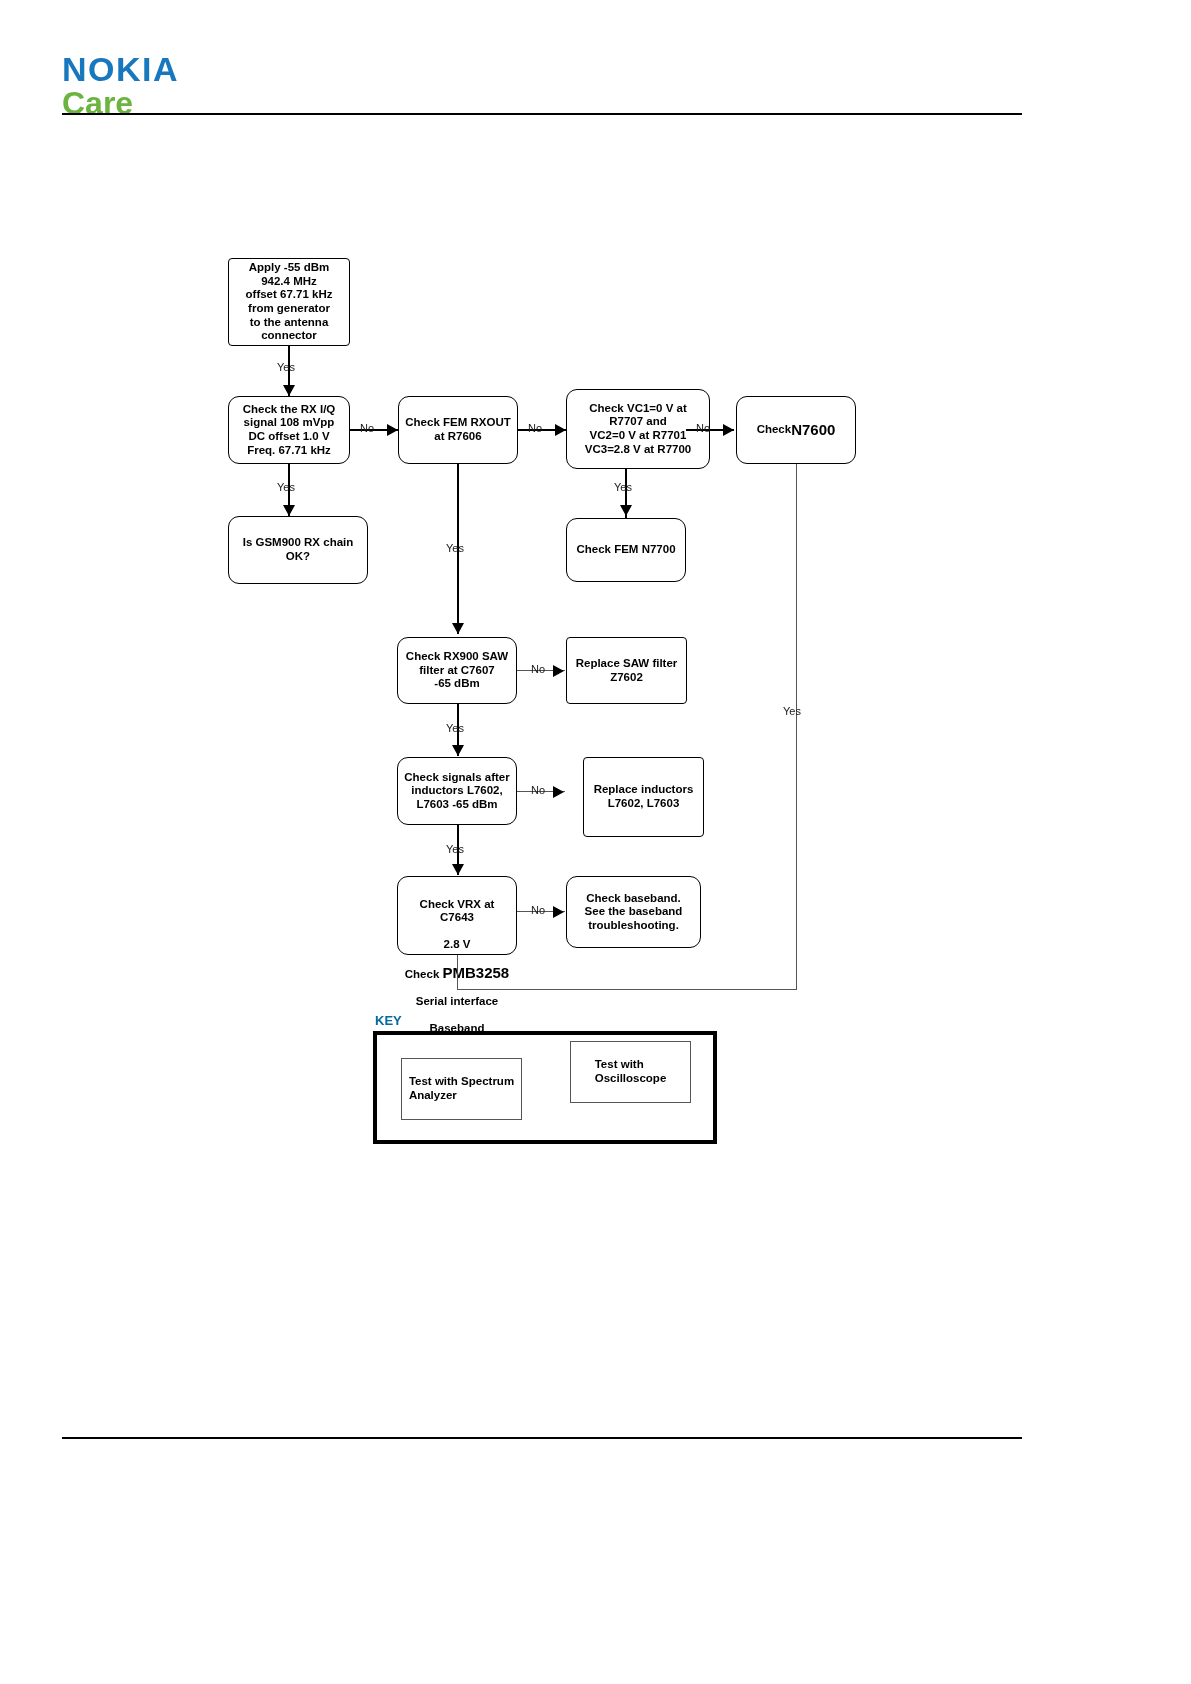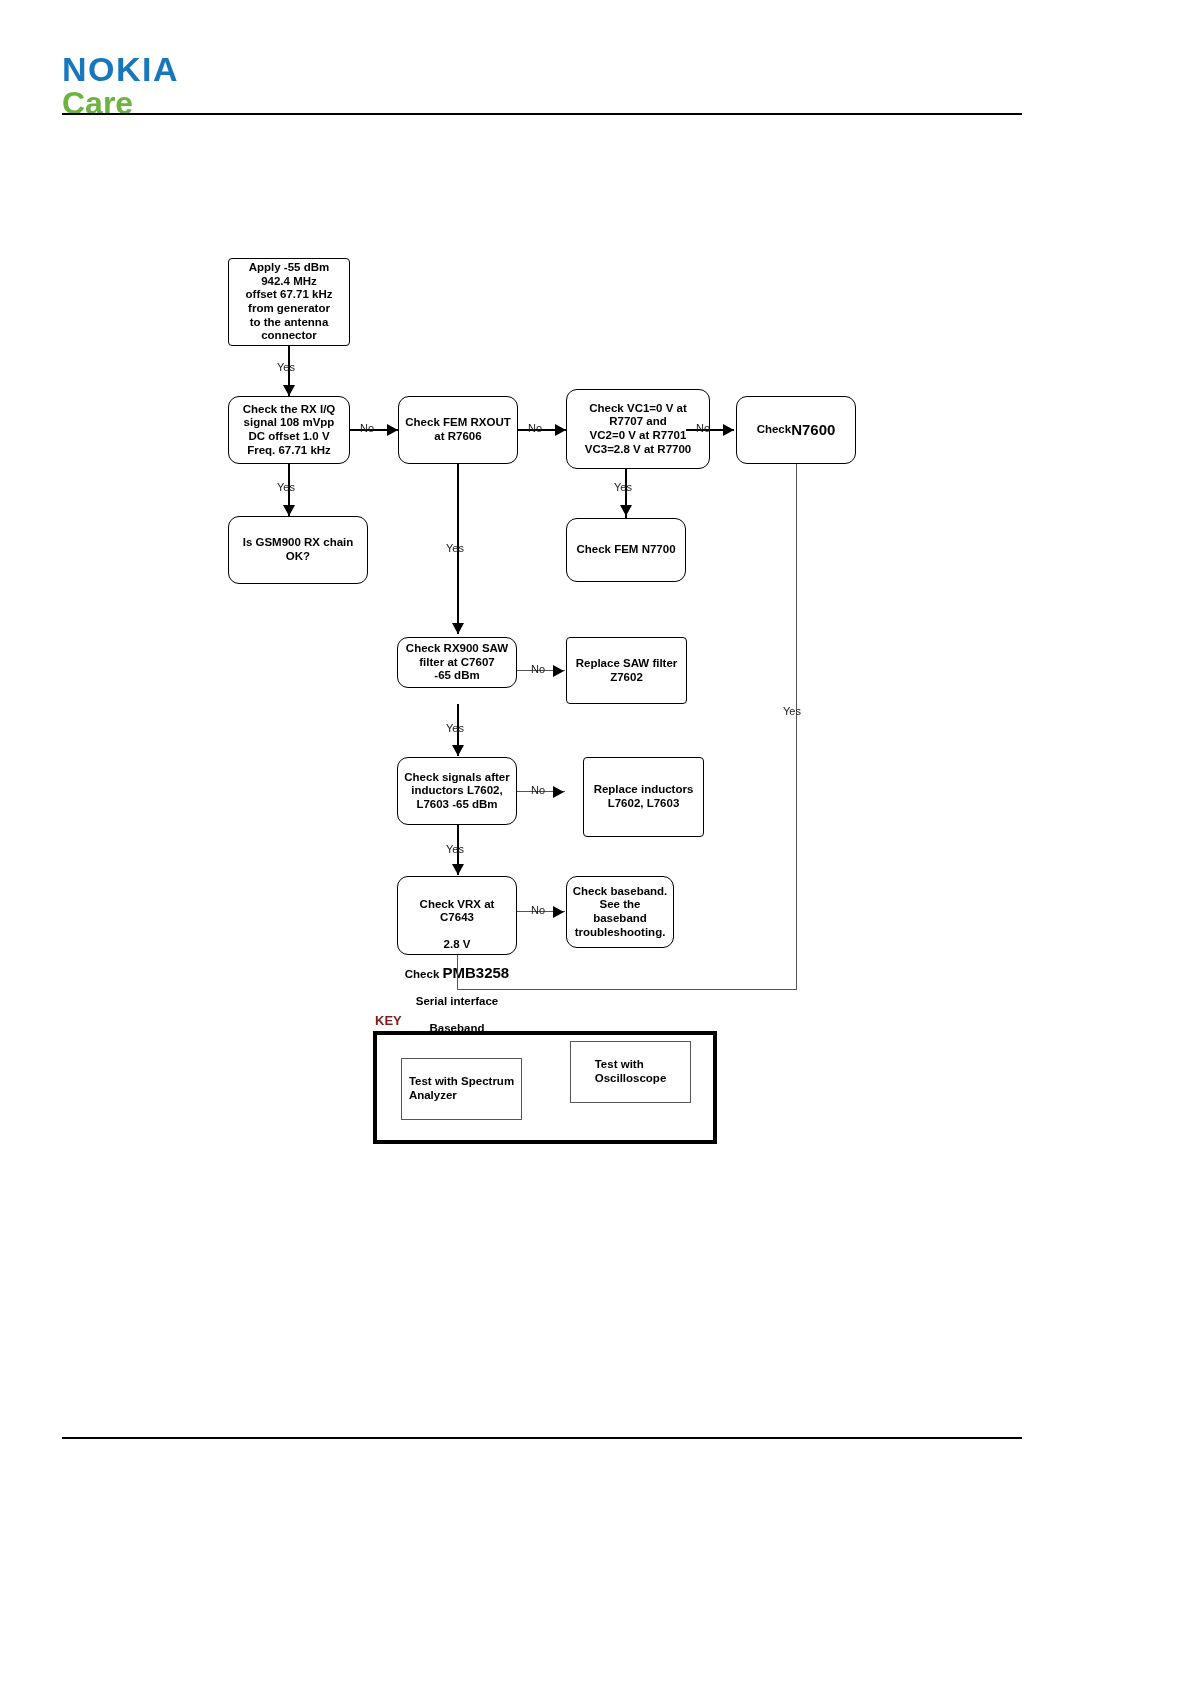--- a/index.html
+++ b/index.html
@@ -118,21 +118,21 @@
     border-left: 11px solid #000000;
   }
 
   
   .key-title {
     position: absolute;
     left: 375px;
     top: 1013px;
     font-size: 13px;
     font-weight: bold;
-    color: #7f1d1d;
+    color: #0369a1;
   }
   .key-box {
     position: absolute;
     left: 373px;
     top: 1031px;
     width: 344px;
     height: 113px;
     border: 4px solid #000000;
     background: #ffffff;
     box-sizing: border-box;
@@ -213,21 +213,21 @@
   <div class="edge" style="left:625px; top:469px; width:1.6px; height:52px;"></div>
   <div class="arrow-down" style="left:620px; top:505px;"></div>
   <div class="edge-label" style="left:614px; top:481px;">Yes</div>
 
   <div class="node rounded" style="left:566px; top:518px; width:120px; height:64px;">Check FEM N7700</div>
 
   <div class="edge" style="left:457px; top:464px; width:1.6px; height:170px;"></div>
   <div class="arrow-down" style="left:452px; top:623px;"></div>
   <div class="edge-label" style="left:446px; top:542px;">Yes</div>
 
-  <div class="node rounded" style="left:397px; top:637px; width:120px; height:51px;">Check RX900 SAW
+  <div class="node rounded" style="left:397px; top:637px; width:120px; height:67px;">Check RX900 SAW
 filter at C7607
 -65 dBm</div>
 
   <div class="edge thin" style="left:517px; top:670px; width:48px; height:1.2px;"></div>
   <div class="arrow-right" style="left:553px; top:665px;"></div>
   <div class="edge-label" style="left:531px; top:663px;">No</div>
 
   <div class="node sharp" style="left:566px; top:637px; width:121px; height:67px;">Replace SAW filter
 Z7602</div>
 
@@ -255,21 +255,21 @@
     <div>2.8 V</div>
     <div><span>Check </span><span class="big">PMB3258</span></div>
     <div>Serial interface</div>
     <div>Baseband</div>
   </div>
 
   <div class="edge thin" style="left:517px; top:911px; width:48px; height:1.2px;"></div>
   <div class="arrow-right" style="left:553px; top:906px;"></div>
   <div class="edge-label" style="left:531px; top:904px;">No</div>
 
-  <div class="node rounded" style="left:566px; top:876px; width:108px; height:72px;">Check baseband.
+  <div class="node rounded" style="left:566px; top:876px; width:135px; height:72px;">Check baseband.
 See the baseband
 troubleshooting.</div>
 
   <div class="edge thin" style="left:457px; top:955px; width:1.2px; height:35px;"></div>
   <div class="edge thin" style="left:457px; top:989px; width:340px; height:1.2px;"></div>
   <div class="edge thin" style="left:796px; top:464px; width:1.2px; height:526px;"></div>
   <div class="edge-label" style="left:783px; top:705px;">Yes</div>
 
 </div>
 

